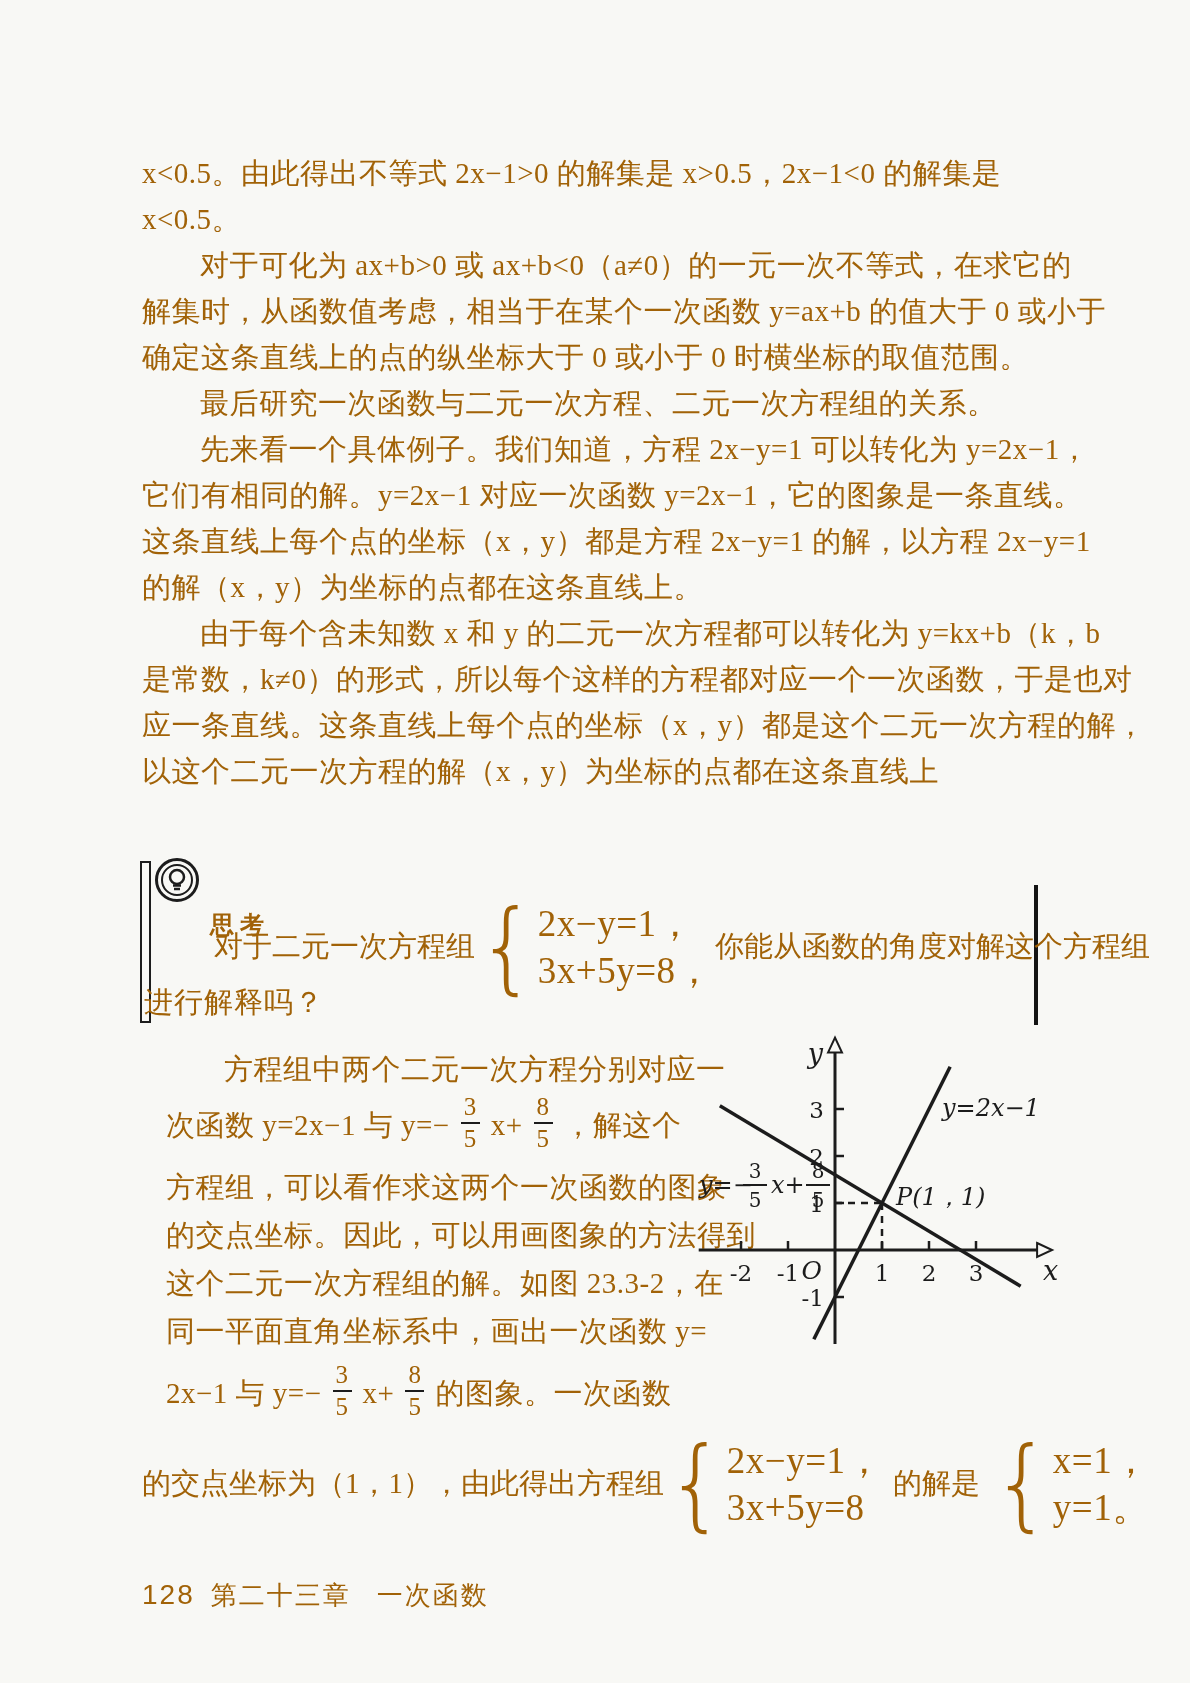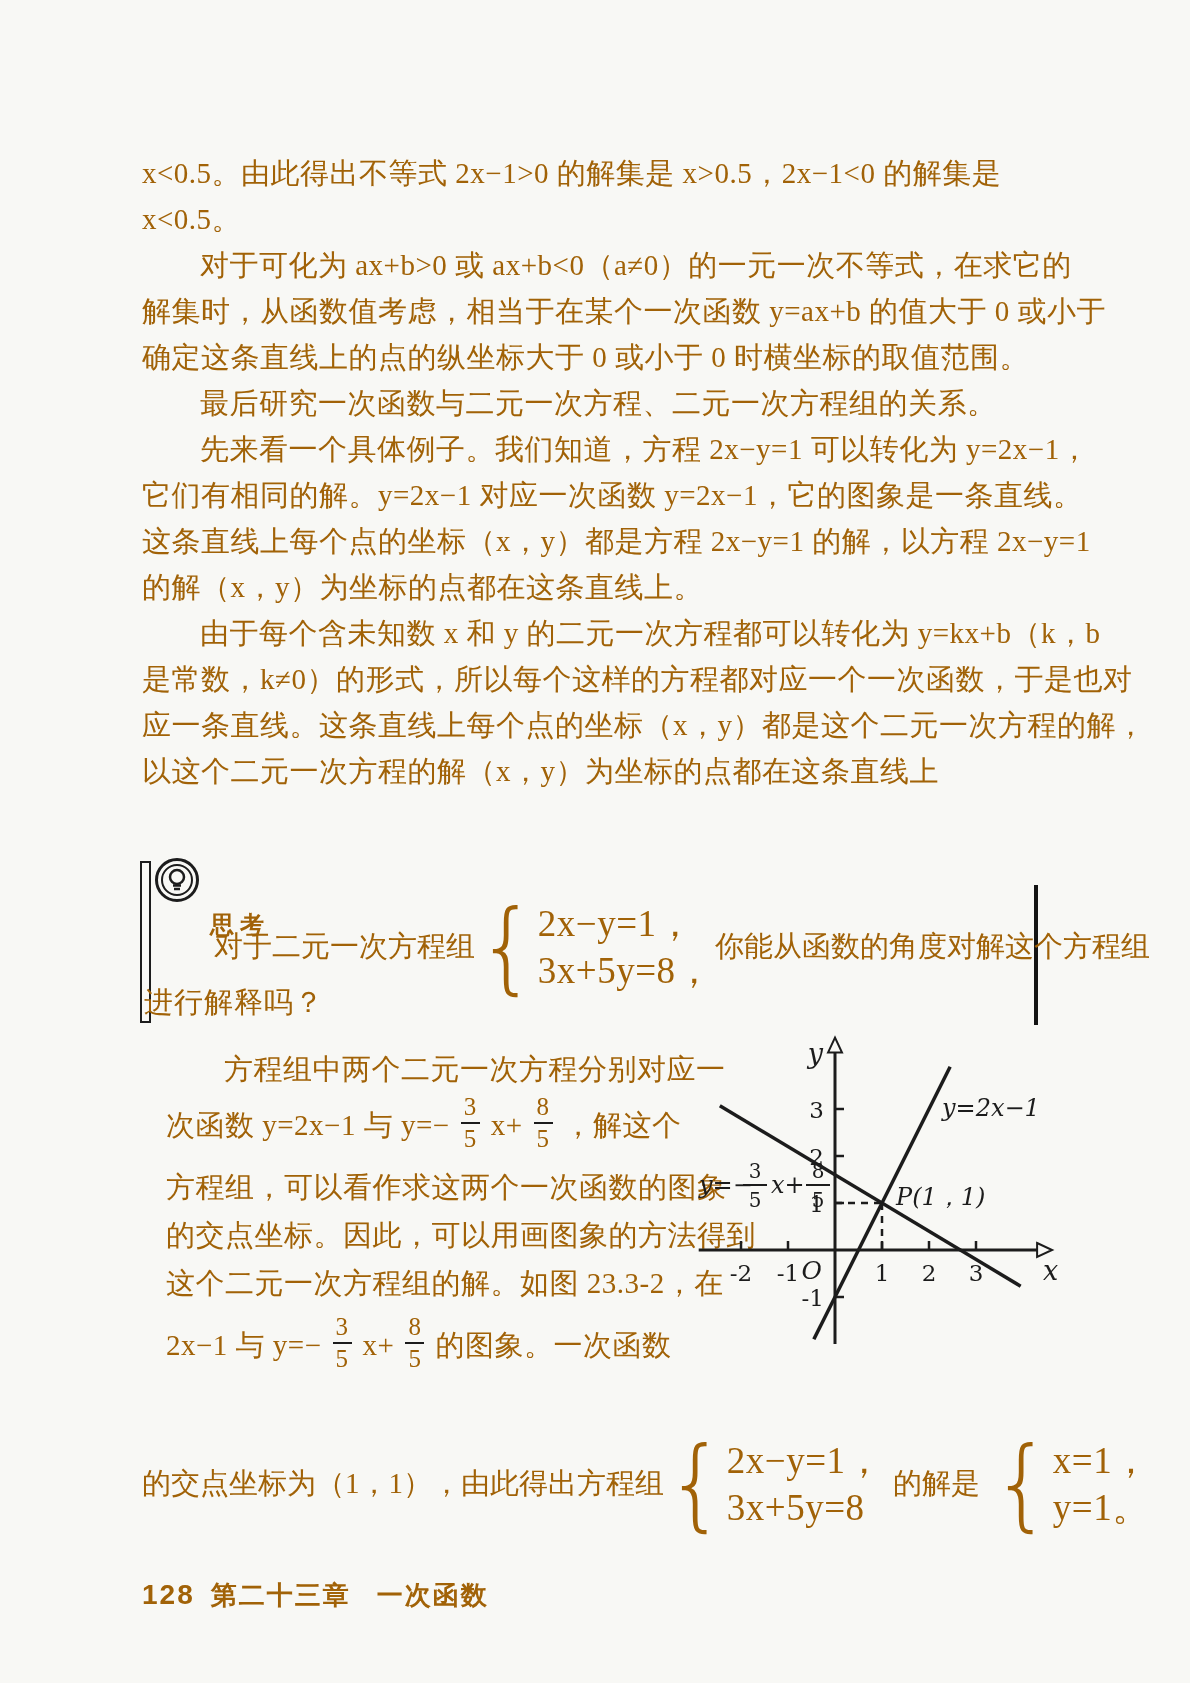--- a/index.html
+++ b/index.html
@@ -45,21 +45,21 @@
   .figure{position:absolute;left:635px;top:1030px;width:430px;height:345px;}
   .fig-caption{position:absolute;left:673px;top:1360px;width:370px;text-align:center;
                font-family:"Liberation Sans",sans-serif;font-weight:bold;font-size:27px;}
   .tick{font:23px "DejaVu Serif",serif;fill:#1c1c1c;}
   .tick-o{font:italic 25px "DejaVu Serif",serif;fill:#1c1c1c;}
   .ax{font:italic 27px "DejaVu Serif",serif;fill:#1c1c1c;}
   .lbl{font:italic 24px "DejaVu Serif",serif;fill:#1c1c1c;}
   .frn{font:20px "DejaVu Serif",serif;fill:#1c1c1c;}
   
   .footer{position:absolute;left:142px;top:1578px;font-family:"Liberation Sans",sans-serif;
-          font-weight:bold;font-size:26px;display:flex;align-items:baseline;}
+          font-weight:normal;font-size:26px;display:flex;align-items:baseline;}
   .footer .num{font-size:28px;margin-right:16px;letter-spacing:2px;}
   .footer .chap{margin-right:26px;letter-spacing:2px;}
   .footer .sec{letter-spacing:2px;}
 </style>
 </head>
 <body>
 
 <div class="page">
 
   <div class="body-lines">
@@ -115,20 +115,21 @@
       <span>x+</span>
       <span class="fr">
           <span class="n">8</span>
           <span class="d">5</span>
         </span>
       <span>，解这个</span>
     </div>
     <div class="cl gap">方程组，可以看作求这两个一次函数的图象</div>
     <div class="cl">的交点坐标。因此，可以用画图象的方法得到</div>
     <div class="cl">这个二元一次方程组的解。如图 23.3-2，在</div>
+    <div class="cl">同一平面直角坐标系中，画出一次函数 y=</div>
     <div class="cl tall gap">
       <span>2x−1 与 y=−</span>
       <span class="fr">
           <span class="n">3</span>
           <span class="d">5</span>
         </span>
       <span>x+</span>
       <span class="fr">
           <span class="n">8</span>
           <span class="d">5</span>

